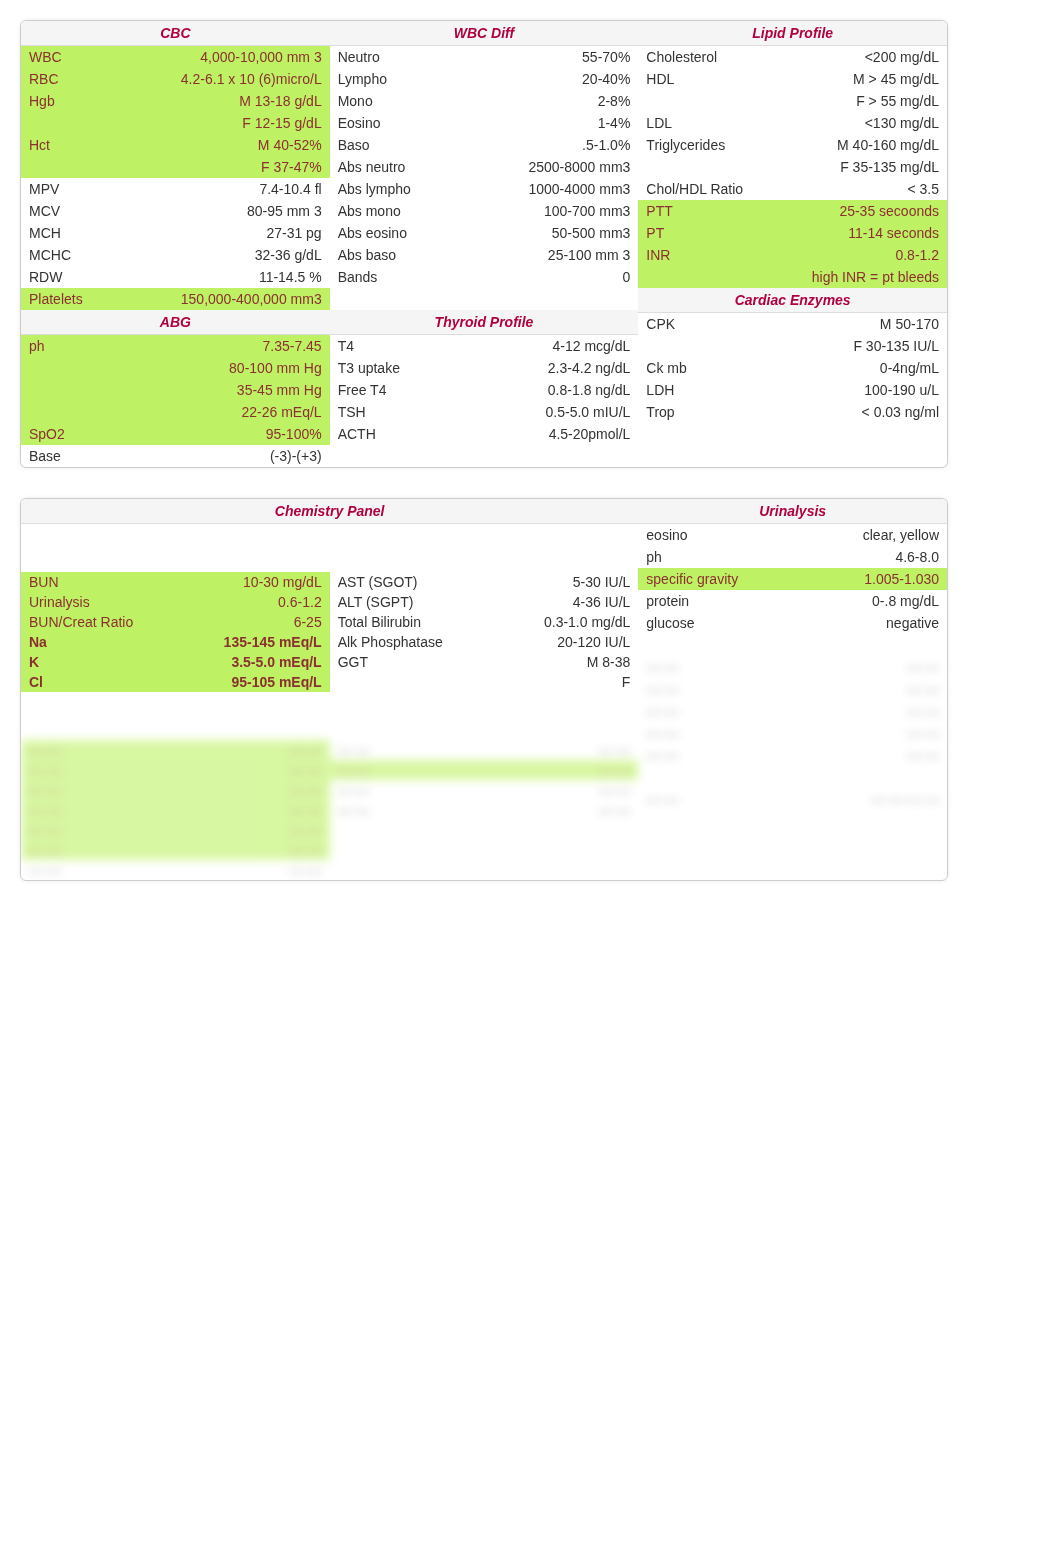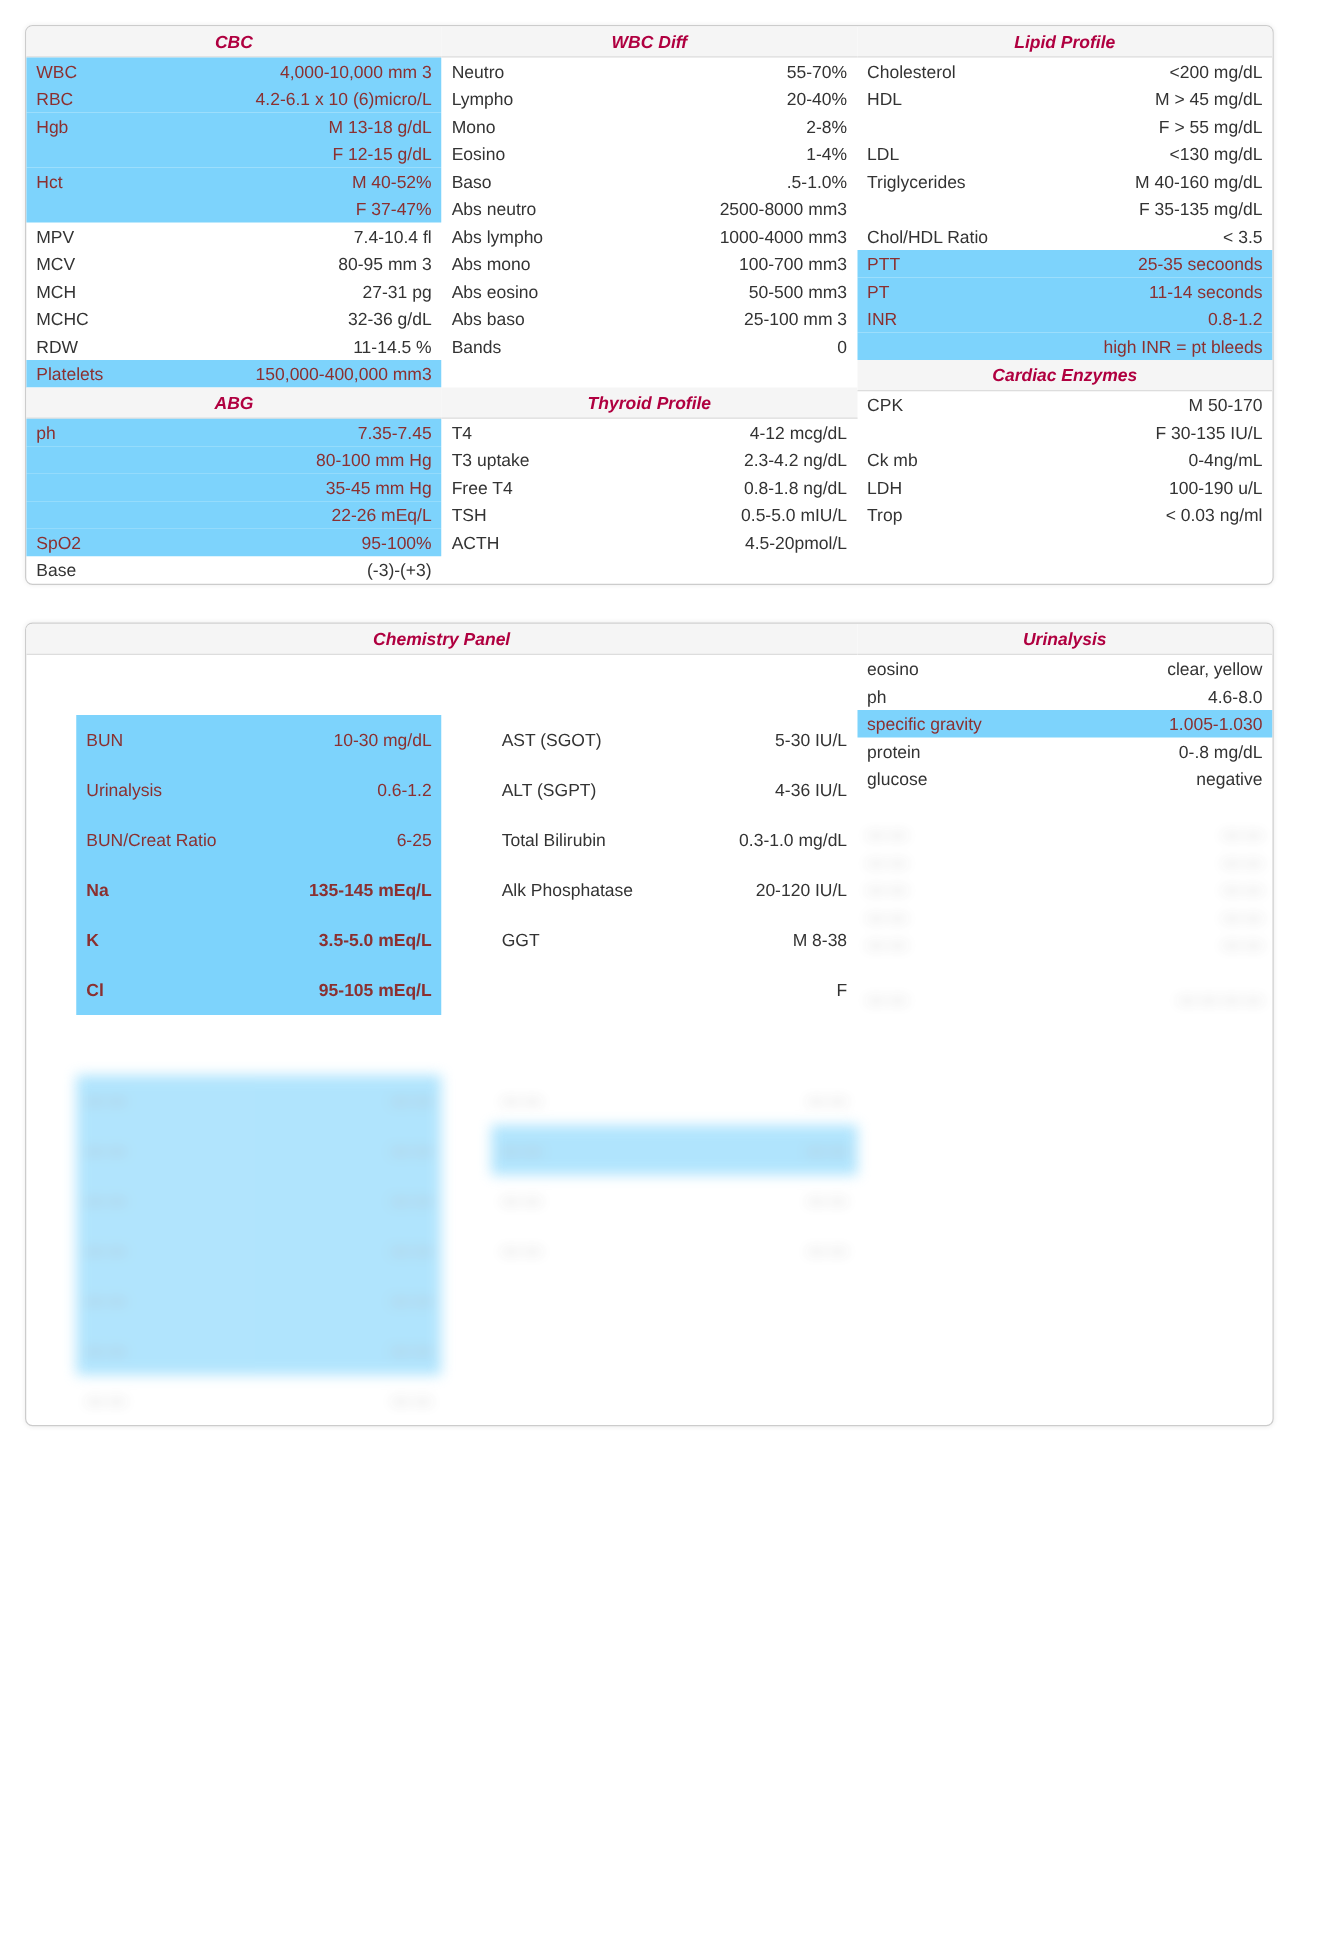--- a/index.html
+++ b/index.html
@@ -4,21 +4,21 @@
   <style>
     body {
       font-family: Arial, Helvetica, sans-serif;
       font-size: 14px;
       color: #333;
       background: #fff;
       margin: 0;
       padding: 20px;
     }
     .container {
-      width: 999px;
+      width: 928px;
     }
     .table-wrap {
       display: flex;
       gap: 0;
       margin-bottom: 30px;
       border: 1px solid #ccc;
       border-radius: 6px;
       overflow: hidden;
       box-shadow: 0 0 4px rgba(0,0,0,0.08);
     }
@@ -46,43 +46,42 @@
     .label {
       text-align: left;
       flex: 0 0 auto;
       padding-right: 6px;
     }
     .value {
       text-align: right;
       flex: 1 1 auto;
     }
     .hl {
-      background: #7dd3fc;
+      background: #bef264;
     }
     .hl .label, .hl .value { color: #8b3030; }
     .blur-block {
       filter: blur(5px);
       opacity: 0.6;
     }
     
     .col.wide {
       flex: 2;
       gap: 48px;
     }
     
     .dual {
       display:flex;
       padding:0;
     }
     .dual .half {
       flex:1;
       display:flex;
       justify-content:space-between;
-      padding:12px 8px;
-      margin-left:40px;
+      padding:2px 8px;
     }
   </style>
 </head>
 <body>
 
 <div class="container">
 
   <div class="table-wrap">
 
     <div class="col">

